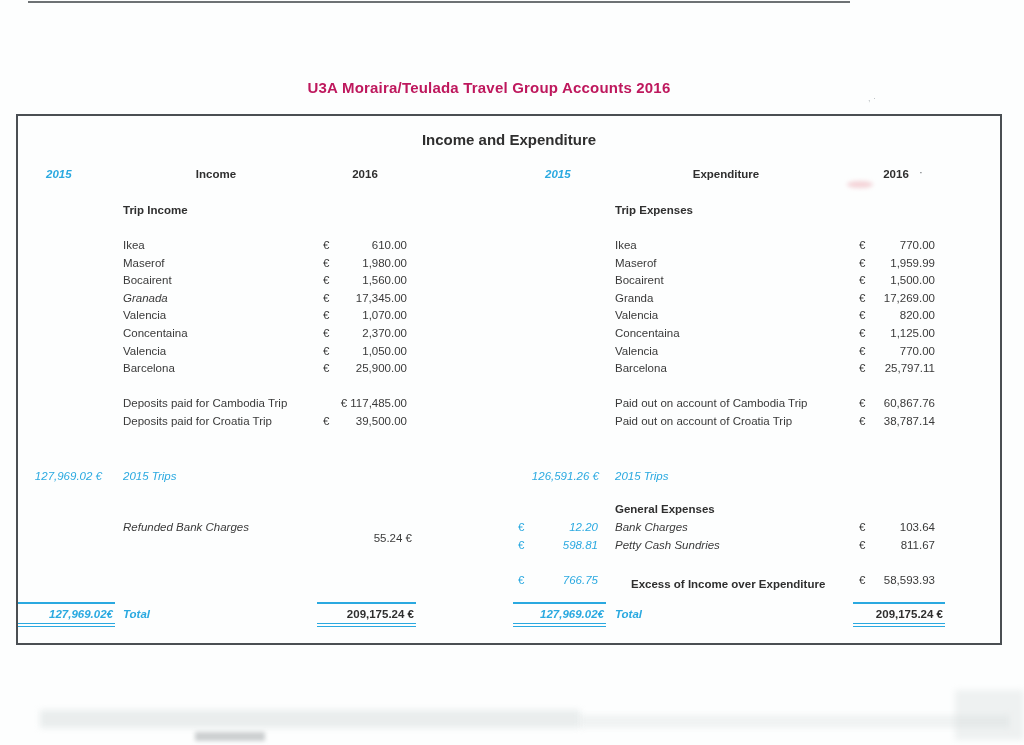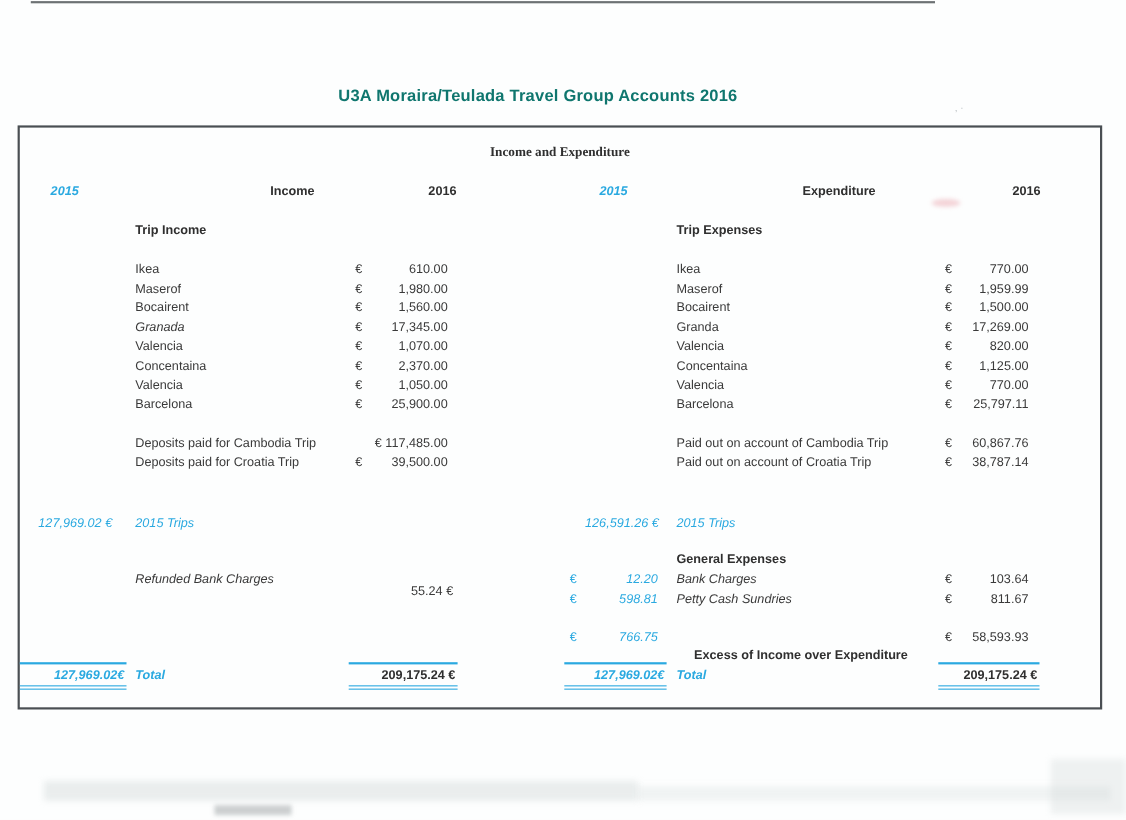--- a/index.html
+++ b/index.html
@@ -8,32 +8,32 @@
     background:#fbfcfc;
     font-family:"Liberation Sans", sans-serif;
     color:#3a3a3a;
   }
   .page{position:absolute;inset:0;background:#fdfefe;}
   .t{position:absolute;font-size:11.5px;line-height:13px;white-space:nowrap;}
   .b{font-weight:bold;color:#2f2f2f;}
   .i{font-style:italic;}
   .blue{color:#2aa9e0;}
   .right{text-align:right;}
-  .center{text-align:right;}
+  .center{text-align:center;}
   .eurbox{display:flex;justify-content:space-between;}
   .title{
     position:absolute;top:79px;left:0;width:978px;text-align:center;
-    font-size:15px;font-weight:bold;color:#0f766e;letter-spacing:.2px;
+    font-size:15px;font-weight:bold;color:#be185d;letter-spacing:.2px;
   }
   .sheet{
     position:absolute;left:16px;top:114px;width:982px;height:527px;
     border:2px solid #4a4f53;
   }
   .subtitle{position:absolute;top:15px;left:0;right:0;text-align:center;
-    font-size:12px;font-weight:bold;color:#2f2f2f;font-family:Liberation Serif, serif;}
+    font-size:15px;font-weight:bold;color:#2f2f2f;}
   .total-cell{
     position:absolute;top:486px;
     border-top:2px solid #2aa9e0;
     border-bottom:4px double #2aa9e0;
     padding:4px 2px 2px 2px;
     font-size:11.5px;line-height:13px;font-weight:bold;text-align:right;white-space:nowrap;
   }
   .scan-line{position:absolute;left:28px;top:1px;width:822px;height:2px;background:#54595c;opacity:.85;}
   .smudge{position:absolute;filter:blur(2px);}
   .band{position:absolute;filter:blur(3px);}
@@ -191,21 +191,21 @@
     <div class="t i" style="left:597px;top:423px;font-style:italic;">Petty Cash Sundries</div>
     <div class="t eurbox" style="left:841px;top:423px;width:76px;">
         <span>€</span>
         <span>811.67</span>
       </div>
 
     <div class="t blue eurbox" style="left:500px;top:458px;width:80px;">
         <span>€</span>
         <span class="i">766.75</span>
       </div>
-    <div class="t b" style="left:597px;top:474px;padding-left:16px;">Excess of Income over Expenditure</div>
+    <div class="t b" style="left:597px;top:462px;padding-left:16px;">Excess of Income over Expenditure</div>
     <div class="t eurbox" style="left:841px;top:458px;width:76px;">
         <span>€</span>
         <span>58,593.93</span>
       </div>
 
     <div class="total-cell blue i" style="left:0px;width:93px;">127,969.02€</div>
     <div class="t blue b i" style="left:105px;top:492px;">Total</div>
     <div class="total-cell" style="left:299px;width:95px;color:#2f2f2f;">209,175.24 €</div>
 
     <div class="total-cell blue i" style="left:495px;width:89px;">127,969.02€</div>

